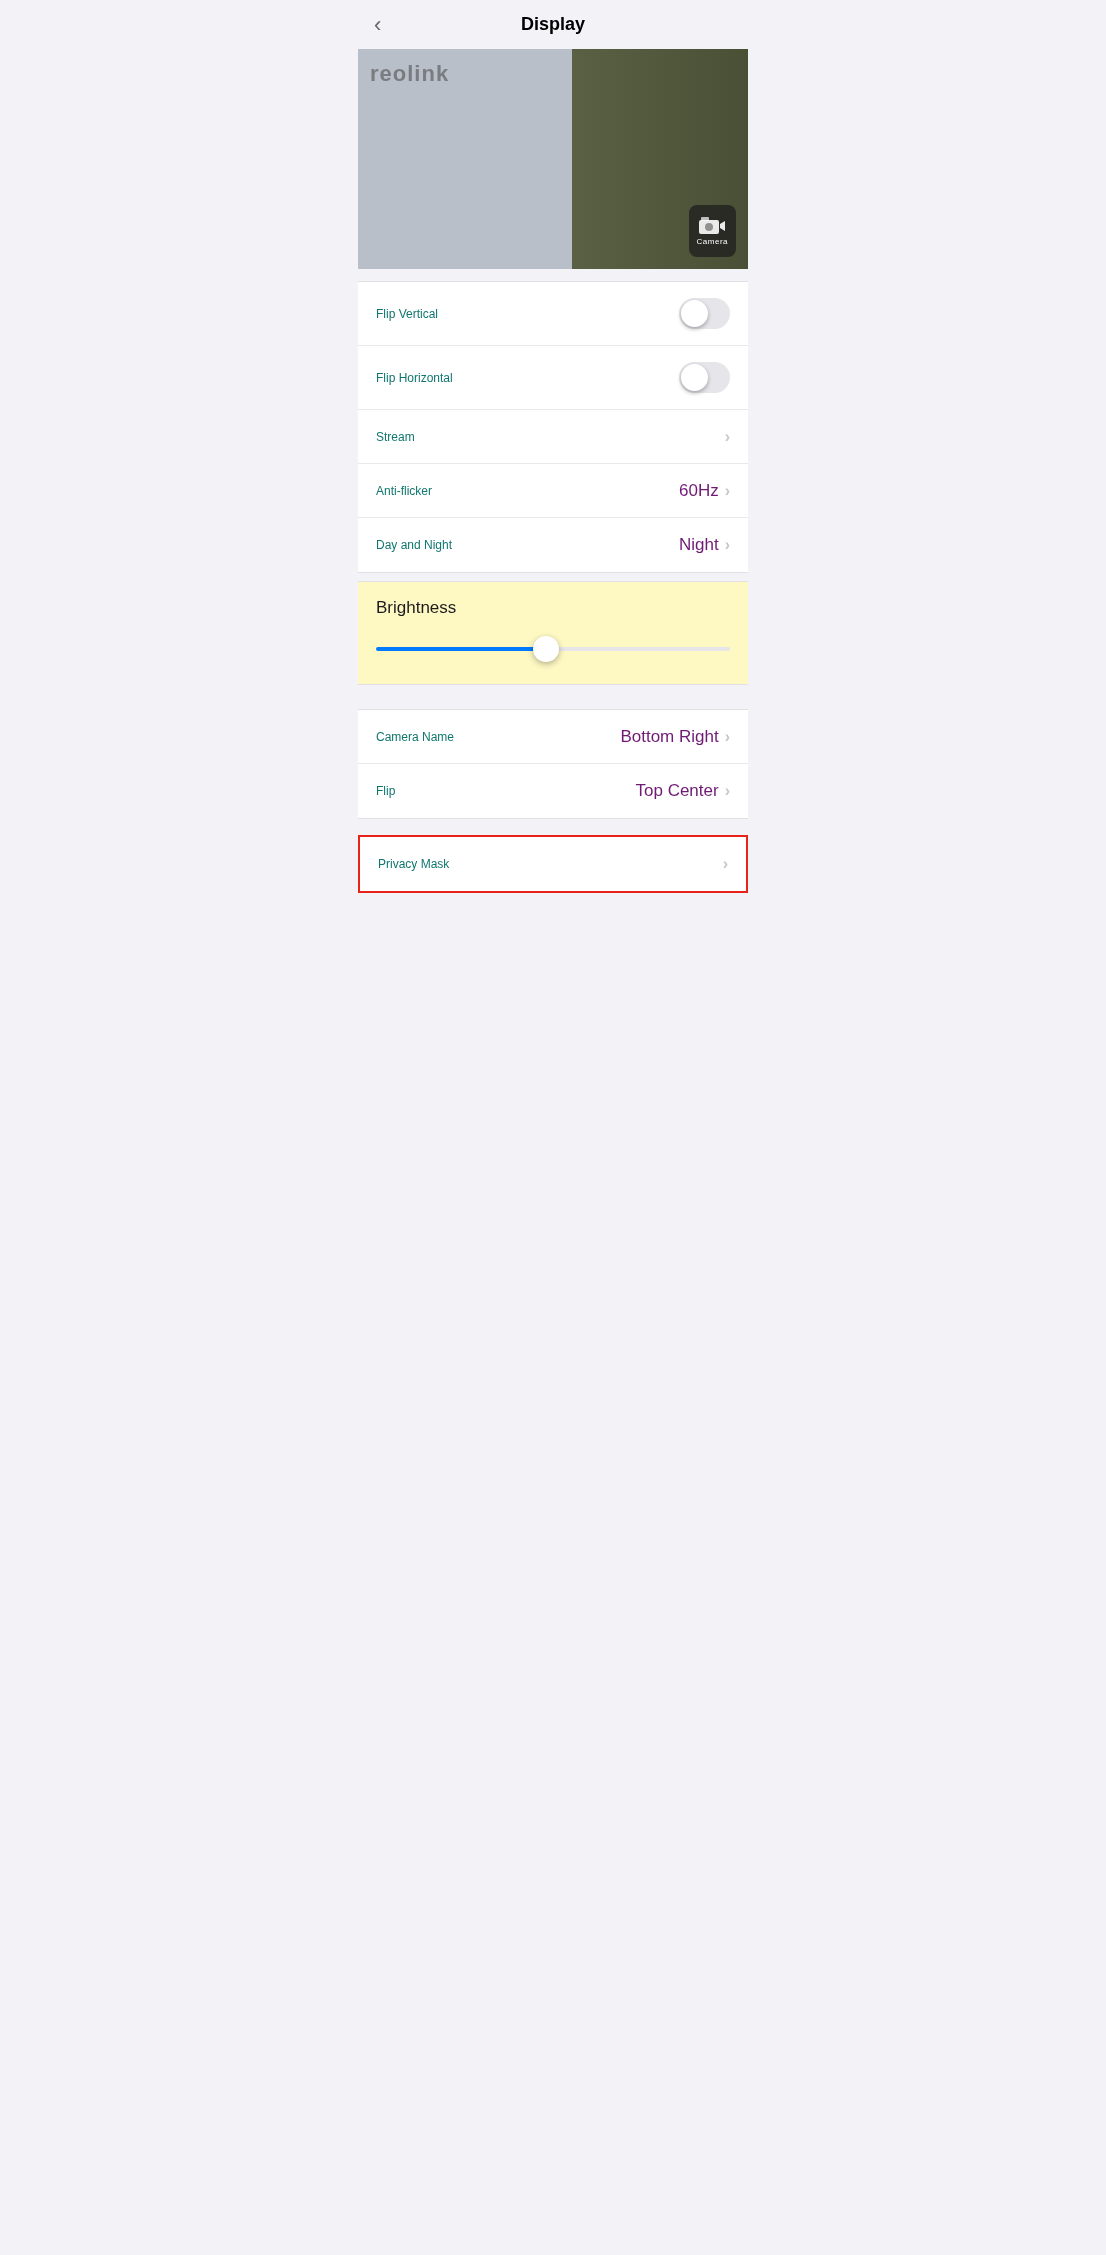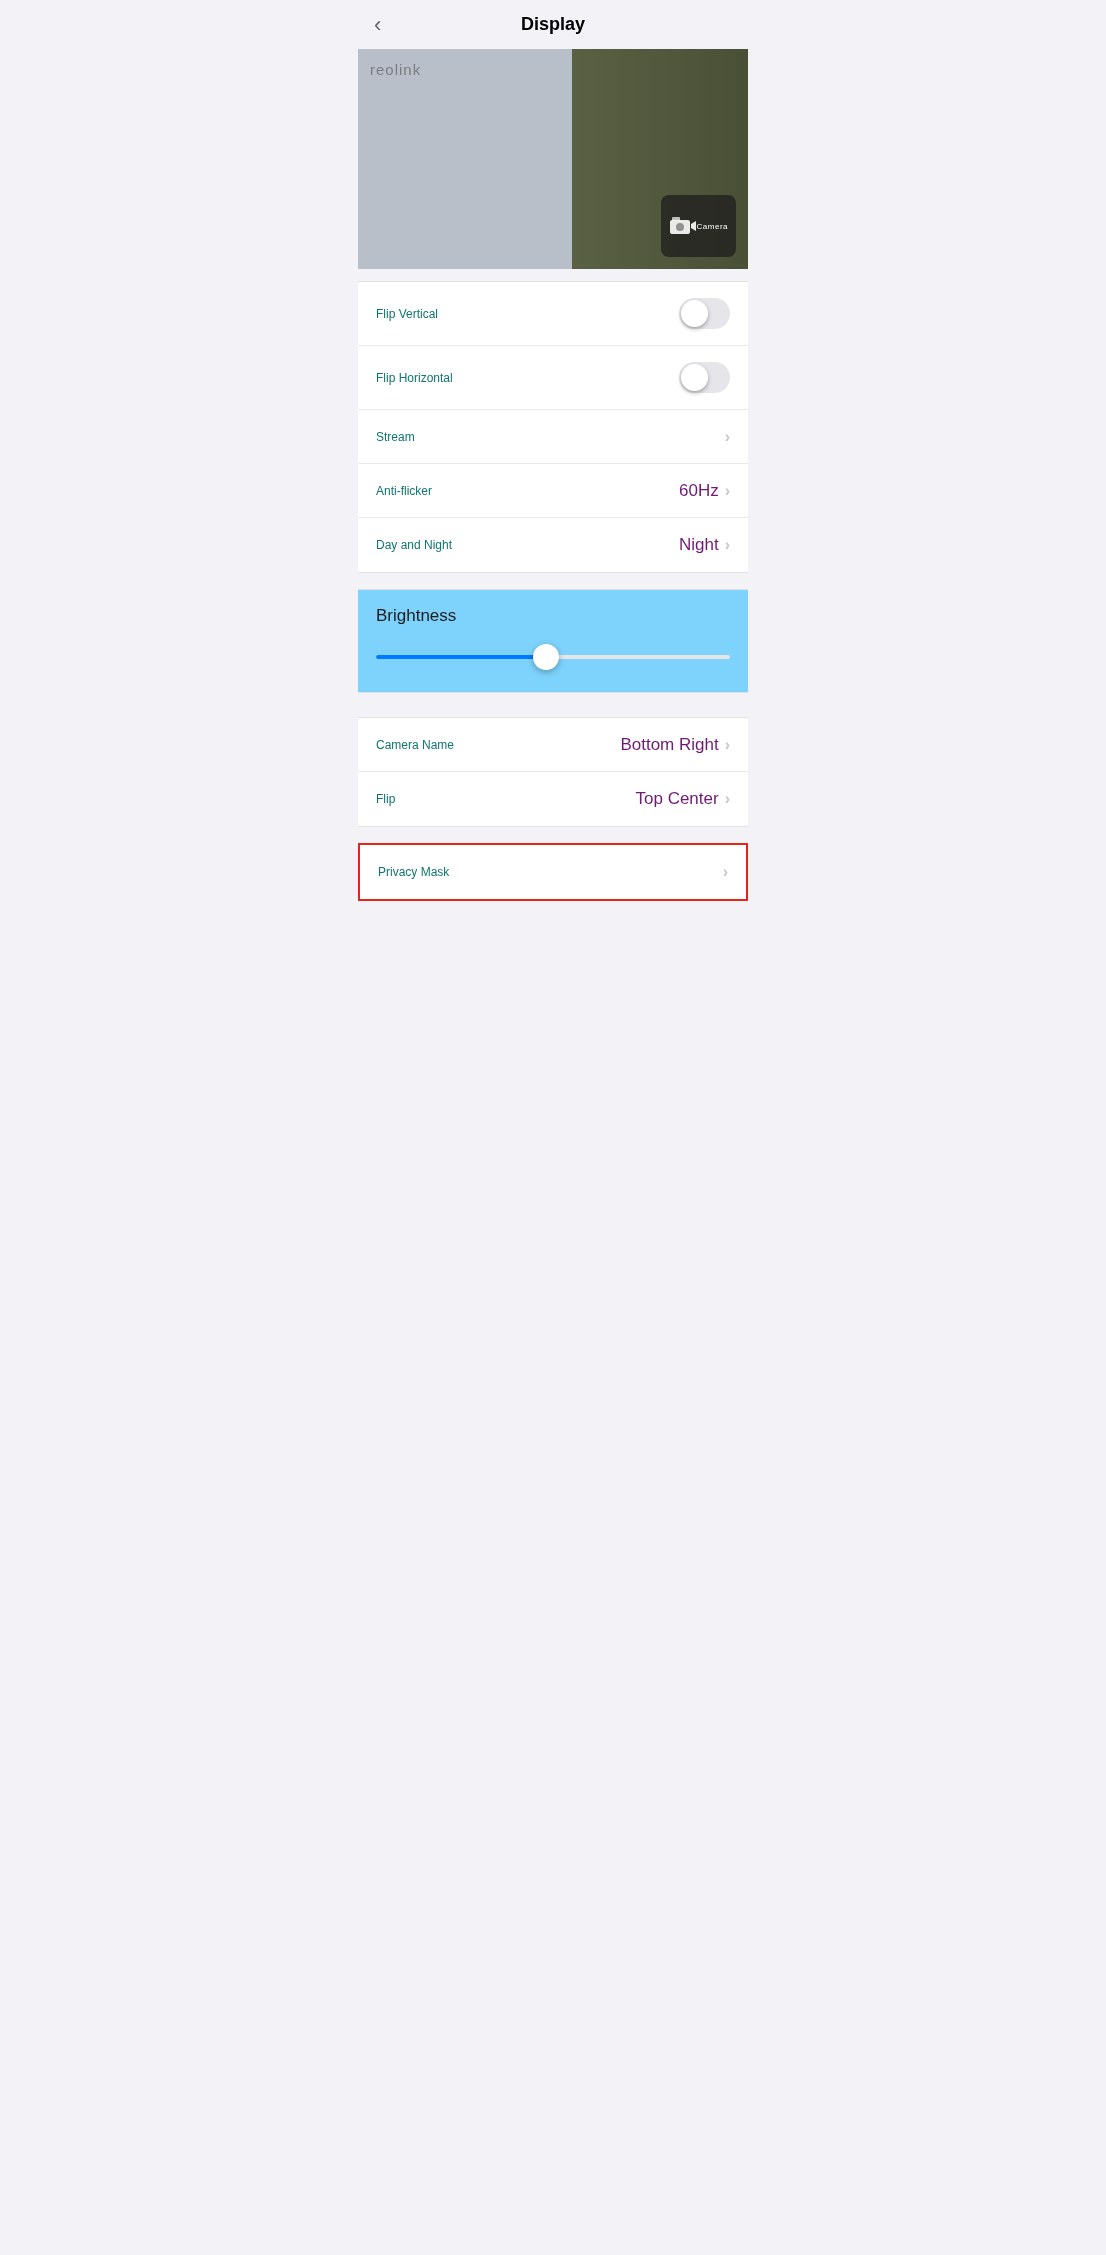--- a/index.html
+++ b/index.html
@@ -47,34 +47,34 @@
       background: linear-gradient(to right, #b8bfc8 0%, #b8bfc8 55%, #5a6044 55%, #4a5035 100%);
       position: relative;
       overflow: hidden;
     }
 
     .camera-logo {
       position: absolute;
       top: 12px;
       left: 12px;
       color: rgba(80, 80, 80, 0.6);
-      font-size: 15px;
-      font-weight: 400;
+      font-size: 22px;
+      font-weight: 700;
       letter-spacing: 1px;
     }
 
     .camera-watermark {
       position: absolute;
       bottom: 12px;
       right: 12px;
       background: rgba(30, 30, 30, 0.75);
       border-radius: 8px;
-      padding: 21px 8px;
-      display: flex;
-      flex-direction: row;
+      padding: 11px 8px;
+      display: flex;
+      flex-direction: column;
       align-items: center;
       justify-content: center;
     }
 
     .camera-watermark-icon {
       width: 28px;
       height: 20px;
     }
 
     .camera-watermark-text {
@@ -153,22 +153,22 @@
       box-shadow: 0 2px 4px rgba(0,0,0,0.3);
       transition: left 0.2s;
     }
 
     .toggle.on .toggle-knob {
       left: 22px;
     }
 
     
     .brightness-section {
-      background: #7dd3fc;
-      margin-top: 16px;
+      background: #fef9c3;
+      margin-top: 8px;
       padding: 16px 18px 20px;
       border-top: 1px solid #e0e0e5;
       border-bottom: 1px solid #e0e0e5;
     }
 
     .brightness-label {
       font-size: 17px;
       color: #1c1c1e;
       margin-bottom: 16px;
     }

